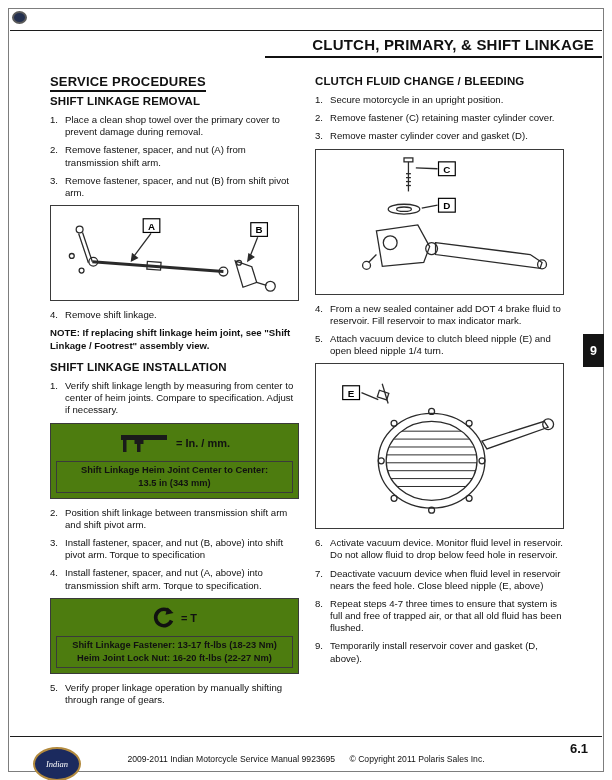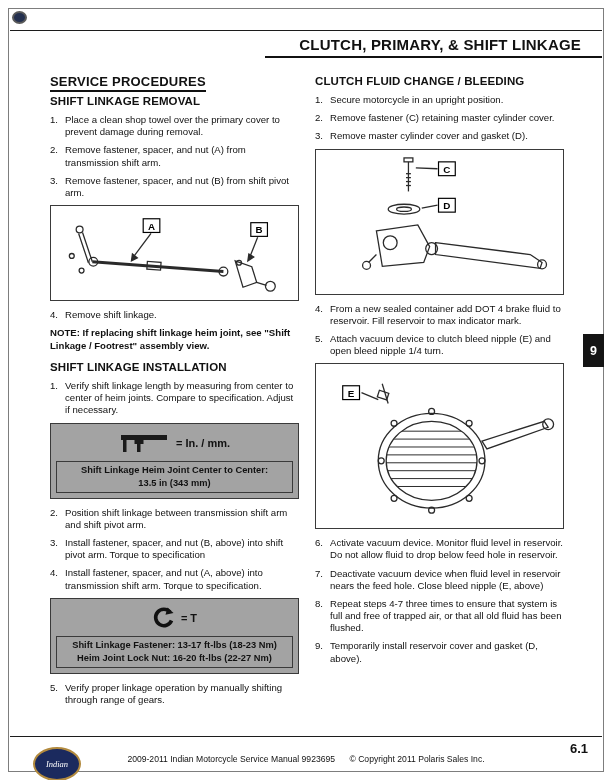--- a/index.html
+++ b/index.html
@@ -6,21 +6,21 @@
   html,body { width:612px; height:780px; overflow:hidden; }
   body { font-family:"Liberation Sans", sans-serif; background:#ffffff; color:#111; }
   .page { position:relative; width:612px; height:780px; background:#fff; overflow:hidden; }
   .frame { position:absolute; left:8px; top:8px; right:8px; bottom:8px; border:1px solid #7d7d7d; pointer-events:none; }
   .corner-mark { position:absolute; left:12px; top:11px; width:15px; height:13px; border-radius:50%;
                  border:2px solid #5a5a5a; background:#24304f; }
 
   
   .header { position:absolute; left:10px; right:10px; top:30px; }
   .header-rule { border-top:1.5px solid #1c1c1c; }
-  .page-title { text-align:right; font-weight:bold; font-size:15px; letter-spacing:0.2px; padding:5px 21px 3px 0; }
+  .page-title { text-align:right; font-weight:bold; font-size:15px; letter-spacing:0.2px; padding:5px 8px 3px 0; }
   .title-underline { margin-left:auto; width:57%; border-bottom:2.5px solid #111; }
 
   
   .columns { position:absolute; top:72px; left:50px; width:514px; display:flex; gap:16px; }
   .col { width:249px; }
 
   .sec-title { font-size:13px; font-weight:bold; display:inline-block; border-bottom:2px solid #111;
                padding-bottom:1px; letter-spacing:0.2px; }
   .sub-head { font-size:11.5px; font-weight:bold; margin:3px 0 7px; letter-spacing:0.1px; }
 
@@ -28,21 +28,21 @@
   .step .num { width:15px; flex:none; }
   .step .txt { flex:1; }
   .note { font-size:9.6px; line-height:1.3; font-weight:bold; margin:3px 0 9px; }
 
   .figbox { border:1px solid #3a3a3a; margin:2px 0 8px; background:#fff; }
   .fig-sl { height:96px; padding:2px; }
   .fig-mc { height:146px; padding:2px; }
   .fig-cb { height:166px; padding:2px; }
   svg.line { width:100%; height:100%; display:block; }
 
-  .specouter { border:1px solid #3a3a3a; padding:5px; margin:2px 0 8px; background:#a3a3a3; }
+  .specouter { border:1px solid #3a3a3a; padding:5px; margin:2px 0 8px; background:#4d7c0f; }
   .iconrow { display:flex; align-items:center; justify-content:center; gap:7px; font-weight:bold;
              font-size:11px; padding:3px 0 7px; }
   .specbox { border:1px solid #3a3a3a; text-align:center; font-weight:bold; font-size:9.3px;
              line-height:1.4; padding:2px; }
 
   
   .chapter-tab { position:absolute; right:8px; top:334px; width:21px; height:33px; background:#141414;
                  color:#fff; font-weight:bold; font-size:12.5px; display:flex; align-items:center;
                  justify-content:center; }
 

